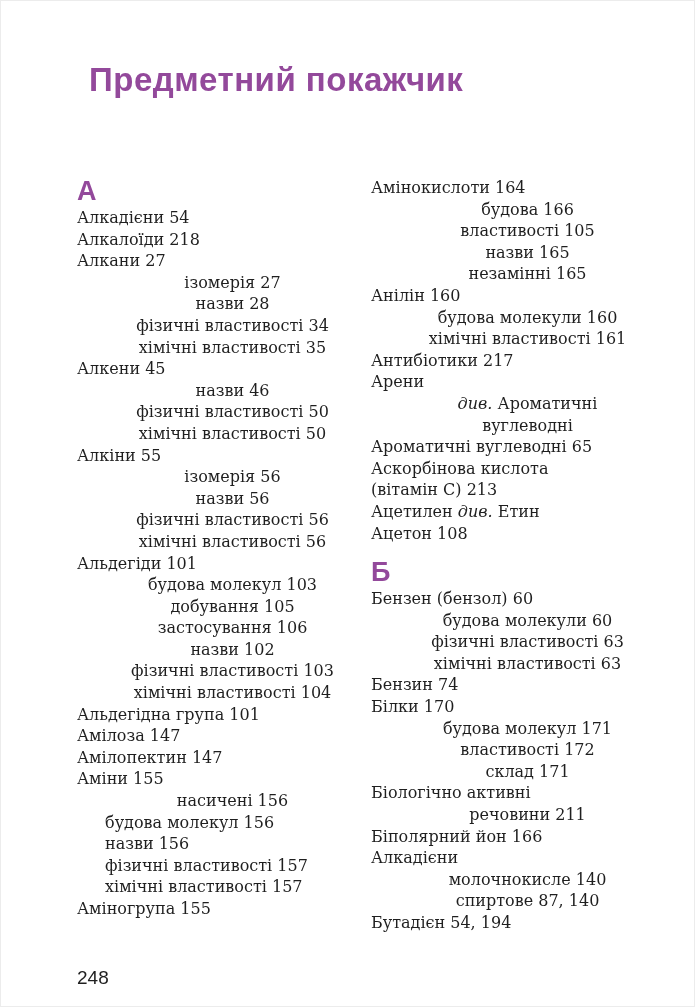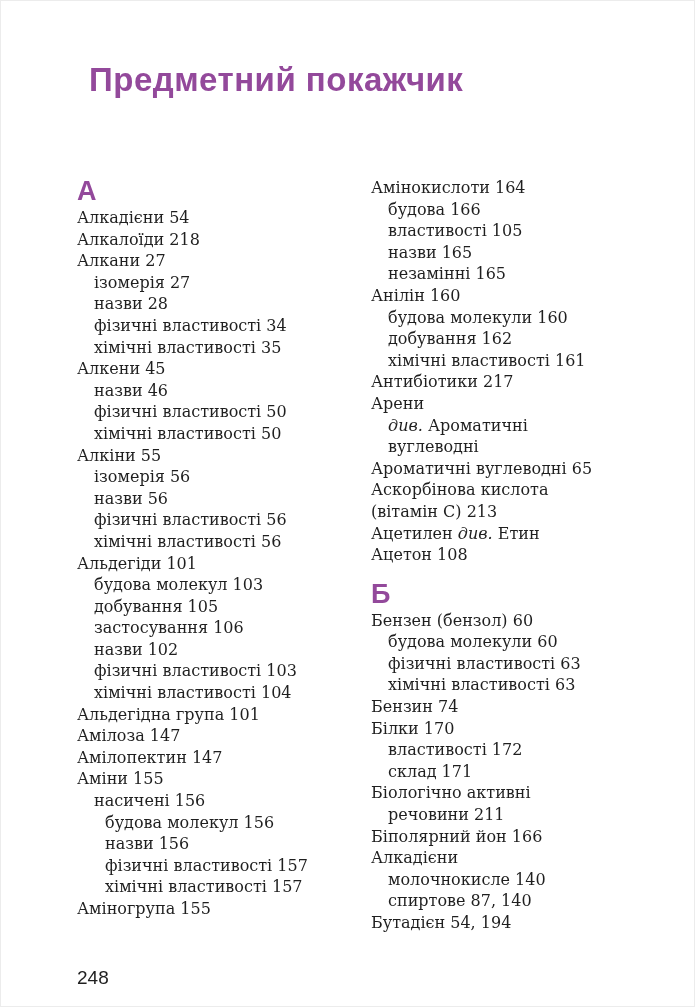--- a/index.html
+++ b/index.html
@@ -33,21 +33,21 @@
     display: flex;
   }
   .col { box-sizing: border-box; }
   .col-left  { width: 294px; }
   .col-right { width: 296px; }
   .entry {
     font-size: 16px;
     line-height: 21.6px;
     white-space: nowrap;
   }
-  .lv1 { padding-left: 17px; }
+  .lv1 { padding-left: 17px; text-align: center; }
   .lv2 { padding-left: 28px; }
   .letter {
     font-family: "Liberation Sans", sans-serif;
     font-weight: bold;
     font-size: 27px;
     line-height: 28px;
     color: #93499b;
     margin-bottom: 2px;
   }
   .letter.gap { margin-top: 14px; }
@@ -106,38 +106,38 @@
         <div class="entry"><span>Аміногрупа 155</span></div>
       </div>
     <div class="col col-right">
         <div class="entry"><span>Амінокислоти 164</span></div>
         <div class="entry lv1"><span>будова 166</span></div>
         <div class="entry lv1"><span>властивості 105</span></div>
         <div class="entry lv1"><span>назви 165</span></div>
         <div class="entry lv1"><span>незамінні 165</span></div>
         <div class="entry"><span>Анілін 160</span></div>
         <div class="entry lv1"><span>будова молекули 160</span></div>
-        <div class="entry lv1"><span>добування 162</span></div>
         <div class="entry lv1"><span>хімічні властивості 161</span></div>
         <div class="entry"><span>Антибіотики 217</span></div>
         <div class="entry"><span>Арени</span></div>
         <div class="entry lv1"><i>див.</i><span> Ароматичні</span></div>
         <div class="entry lv1"><span>вуглеводні</span></div>
         <div class="entry"><span>Ароматичні вуглеводні 65</span></div>
         <div class="entry"><span>Аскорбінова кислота</span></div>
         <div class="entry"><span>(вітамін С) 213</span></div>
         <div class="entry"><span>Ацетилен </span><i>див.</i><span> Етин</span></div>
         <div class="entry"><span>Ацетон 108</span></div>
         <div class="letter gap">Б</div>
         <div class="entry"><span>Бензен (бензол) 60</span></div>
         <div class="entry lv1"><span>будова молекули 60</span></div>
         <div class="entry lv1"><span>фізичні властивості 63</span></div>
         <div class="entry lv1"><span>хімічні властивості 63</span></div>
         <div class="entry"><span>Бензин 74</span></div>
         <div class="entry"><span>Білки 170</span></div>
+        <div class="entry lv1"><span>будова молекул 171</span></div>
         <div class="entry lv1"><span>властивості 172</span></div>
         <div class="entry lv1"><span>склад 171</span></div>
         <div class="entry"><span>Біологічно активні</span></div>
         <div class="entry lv1"><span>речовини 211</span></div>
         <div class="entry"><span>Біполярний йон 166</span></div>
         <div class="entry"><span>Алкадієни</span></div>
         <div class="entry lv1"><span>молочнокисле 140</span></div>
         <div class="entry lv1"><span>спиртове 87, 140</span></div>
         <div class="entry"><span>Бутадієн 54, 194</span></div>
       </div>

